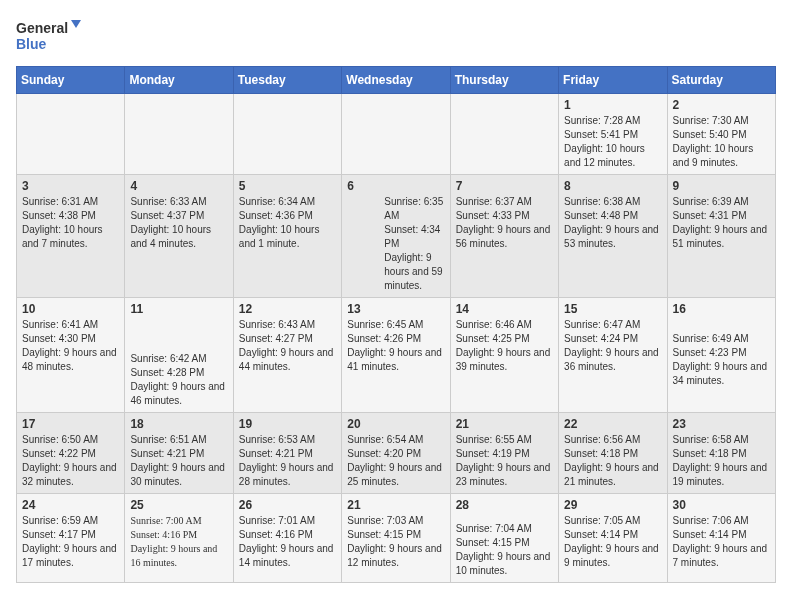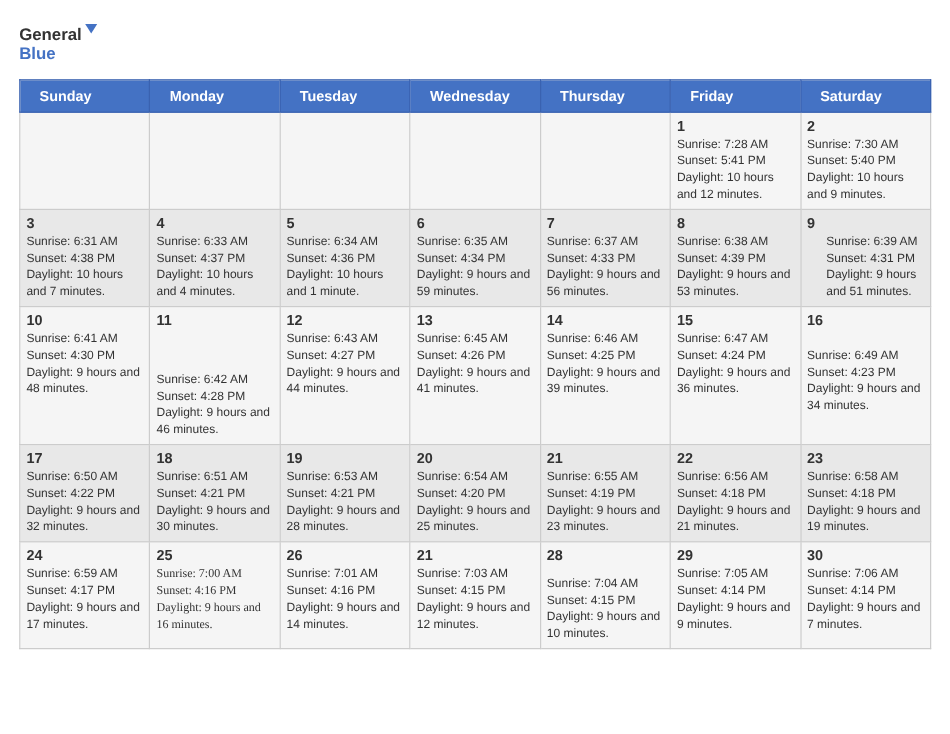--- a/index.html
+++ b/index.html
@@ -36,21 +36,21 @@
     table {
       width: 100%;
       border-collapse: collapse;
       table-layout: fixed;
     }
     thead tr th {
       background-color: #4472c4;
       color: #fff;
       font-size: 12px;
       font-weight: bold;
-      padding: 6px 16px;
+      padding: 6px 4px;
       text-align: left;
       border: 1px solid #3a62b0;
     }
     tbody tr td {
       border: 1px solid #ccc;
       vertical-align: top;
       padding: 4px 5px;
       min-height: 80px;
       height: 80px;
       font-size: 10px;
@@ -145,39 +145,39 @@
 Daylight: 10 hours and 4 minutes.</div>
         </td>
         <td>
           <span class="day-number">5</span>
           <div class="day-info" style="white-space: pre-line;">Sunrise: 6:34 AM
 Sunset: 4:36 PM
 Daylight: 10 hours and 1 minute.</div>
         </td>
         <td>
           <span class="day-number">6</span>
-          <div class="day-info" style="white-space: pre-line;">Sunrise: 6:35 AM
+          <div class="day-info" style="white-space: pre-line; margin-left: 37px;">Sunrise: 6:35 AM
 Sunset: 4:34 PM
 Daylight: 9 hours and 59 minutes.</div>
         </td>
         <td>
           <span class="day-number">7</span>
           <div class="day-info" style="white-space: pre-line;">Sunrise: 6:37 AM
 Sunset: 4:33 PM
 Daylight: 9 hours and 56 minutes.</div>
         </td>
         <td>
           <span class="day-number">8</span>
           <div class="day-info" style="white-space: pre-line;">Sunrise: 6:38 AM
-Sunset: 4:39 PM
+Sunset: 4:48 PM
 Daylight: 9 hours and 53 minutes.</div>
         </td>
         <td>
           <span class="day-number">9</span>
-          <div class="day-info" style="white-space: pre-line; margin-left: 16px;">Sunrise: 6:39 AM
+          <div class="day-info" style="white-space: pre-line;">Sunrise: 6:39 AM
 Sunset: 4:31 PM
 Daylight: 9 hours and 51 minutes.</div>
         </td>
       </tr>
       <tr>
         <td>
           <span class="day-number">10</span>
           <div class="day-info" style="white-space: pre-line;">Sunrise: 6:41 AM
 Sunset: 4:30 PM
 Daylight: 9 hours and 48 minutes.</div>

